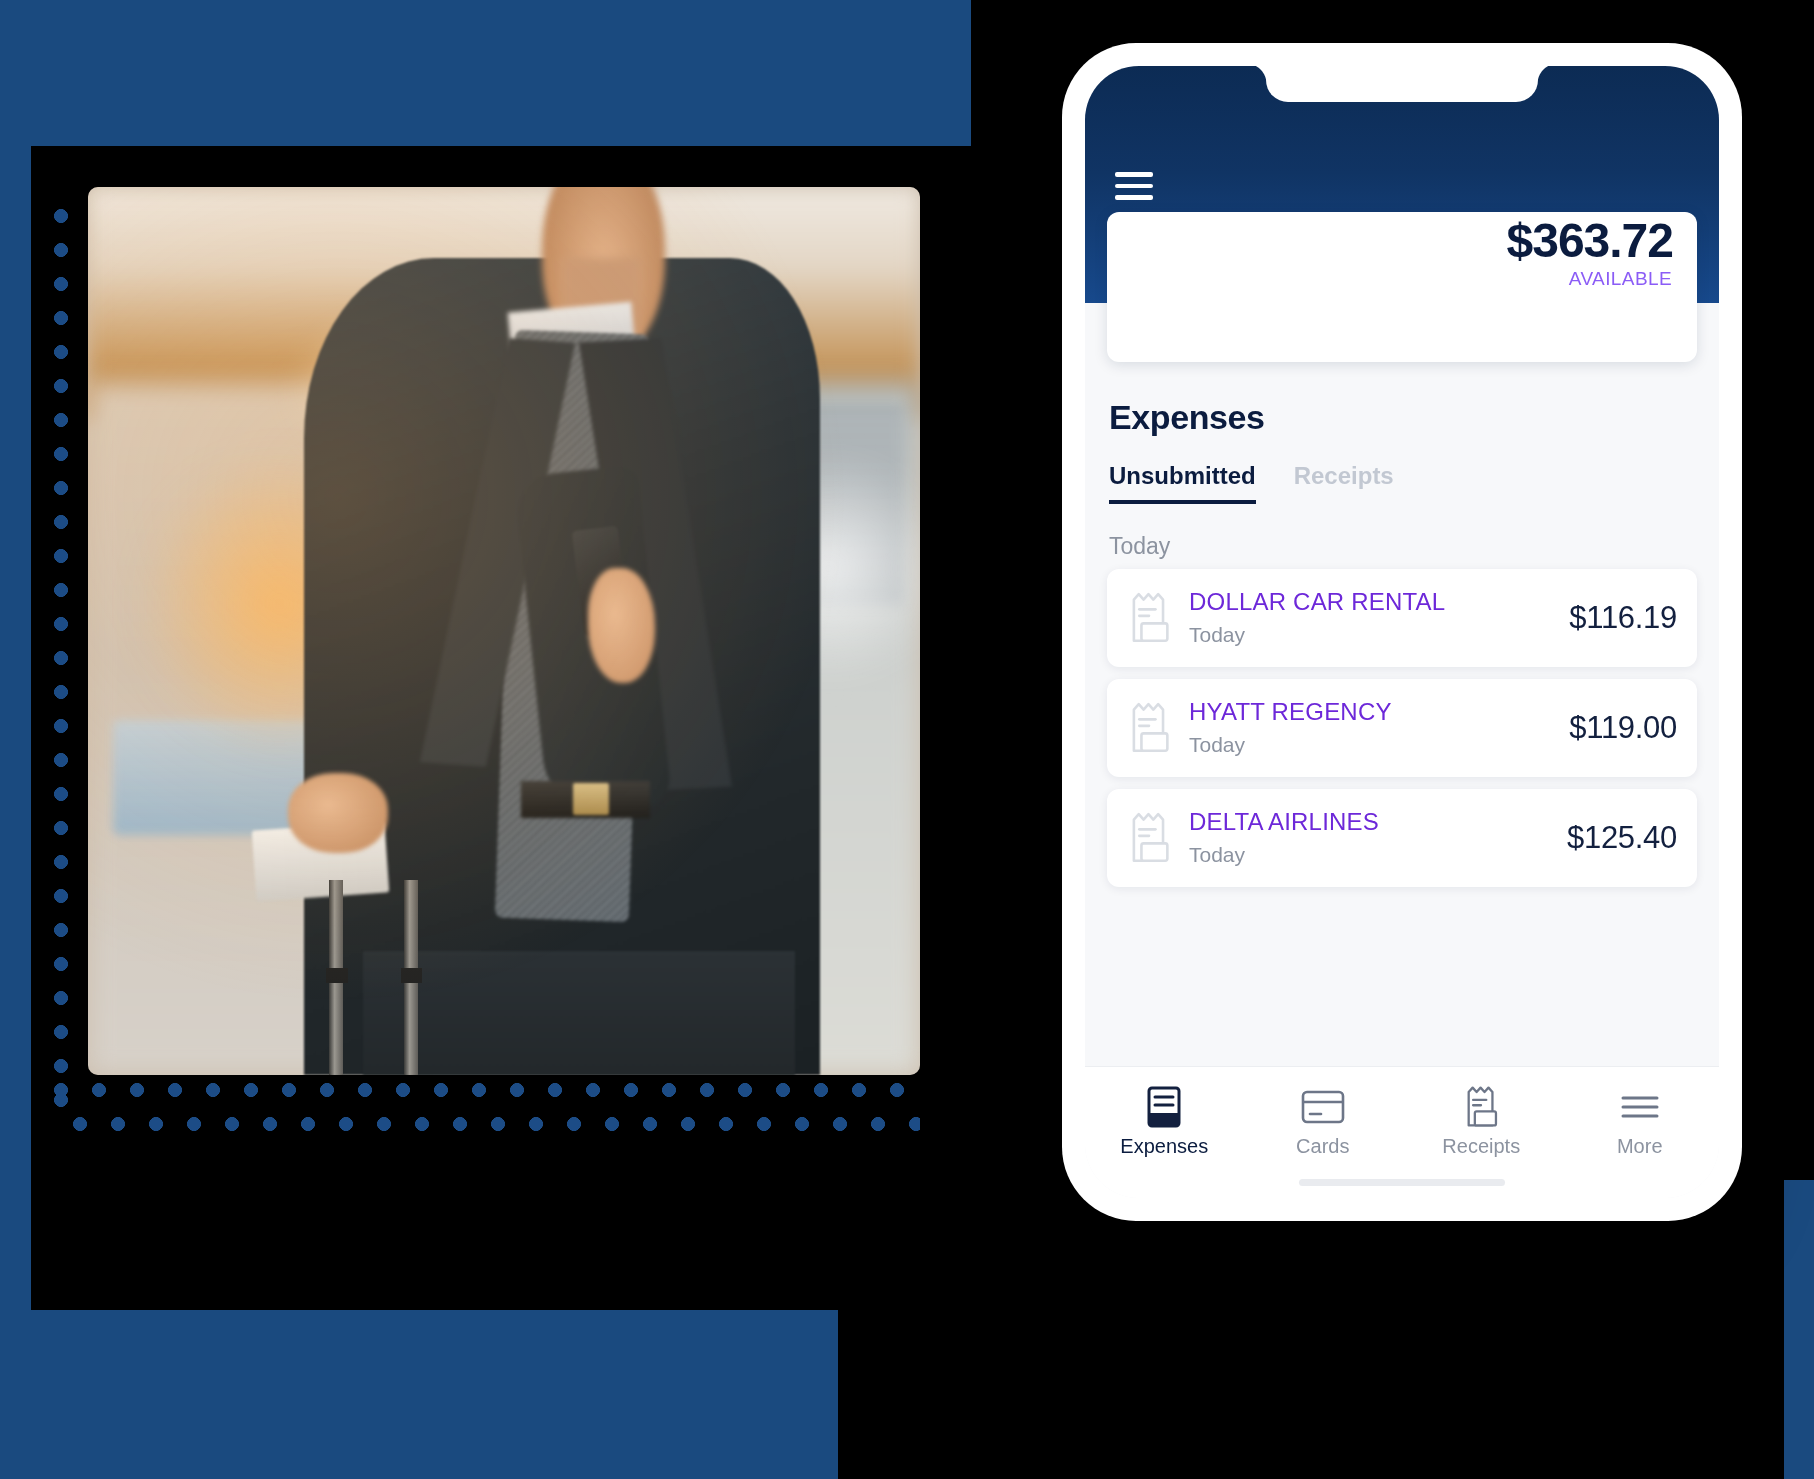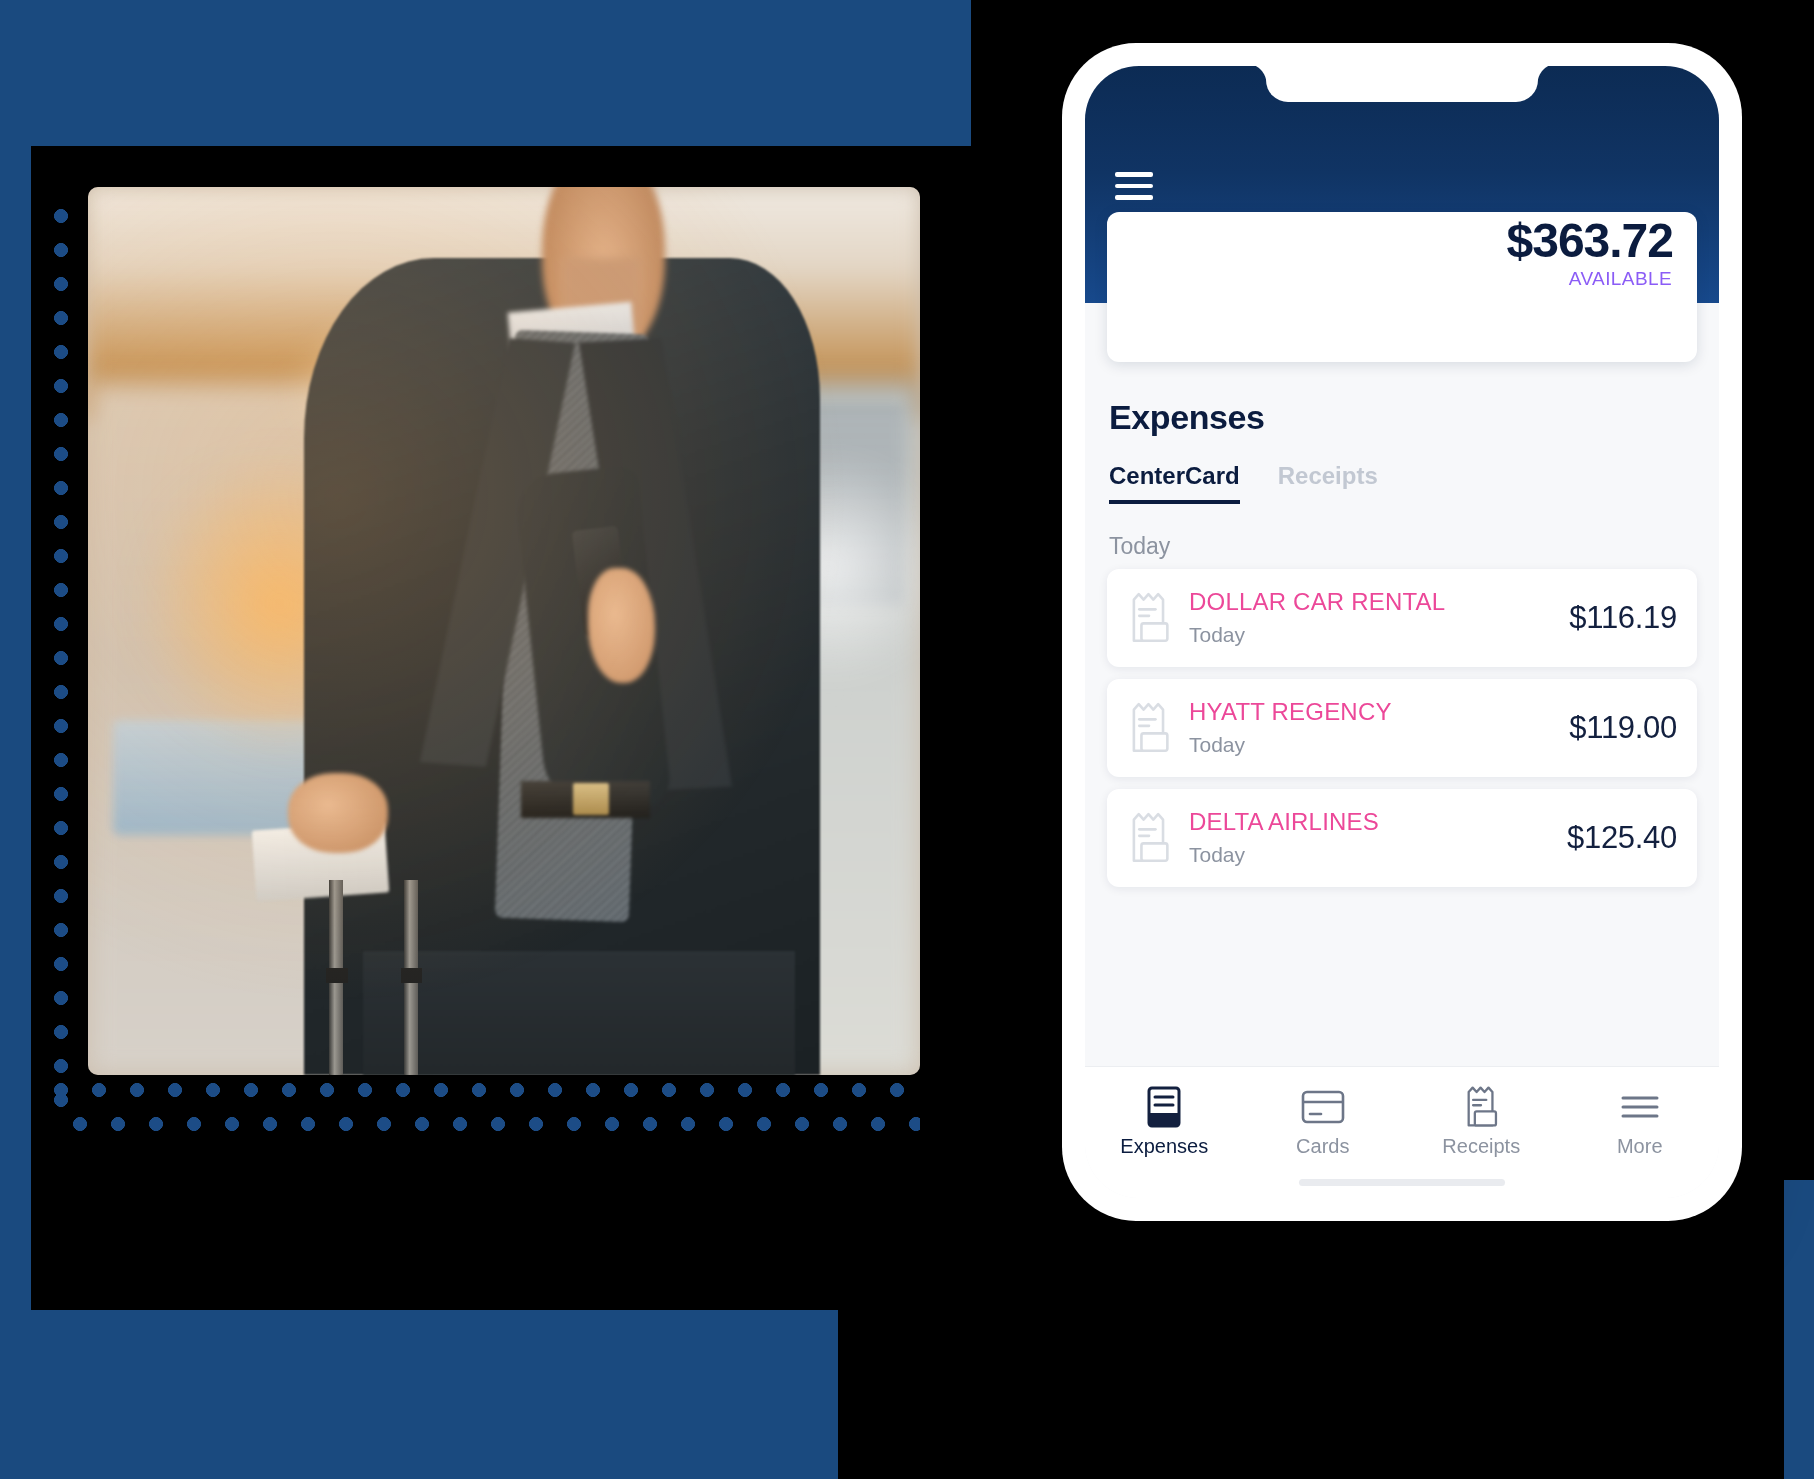--- a/index.html
+++ b/index.html
@@ -156,21 +156,21 @@
   .tab.active { color:#0b1c3f; border-bottom:4px solid #0b1c3f;}
   .daylabel { position:absolute; left:24px; top:467px; font-size:23px; color:#8c93a0;}
 
   .exp-list { position:absolute; left:22px; top:503px; width:590px;}
   .exp-row {
     background:#fff; border-radius:12px; box-shadow:0 2px 10px rgba(10,30,60,.08);
     height:98px; margin-bottom:12px; display:flex; align-items:center; padding:0 20px; cursor:pointer;
   }
   .rcpt-icon { width:44px; height:54px; flex:0 0 auto; margin-right:18px;}
   .exp-mid { flex:1 1 auto; }
-  .exp-name { font-size:24px; color:#ec4899; letter-spacing:.2px; line-height:1.1;}
+  .exp-name { font-size:24px; color:#6d28d9; letter-spacing:.2px; line-height:1.1;}
   .exp-sub { font-size:21px; color:#8c93a0; margin-top:7px;}
   .exp-amt { font-size:31px; color:#13203f; letter-spacing:-.3px; white-space:nowrap;}
 
   .tabbar {
     position:absolute; left:0; bottom:0; width:100%; height:132px; background:#fff;
     border-top:1px solid #eceef1; display:flex; align-items:flex-start; padding-top:18px;
   }
   .tabitem { flex:1 1 0; text-align:center; cursor:pointer;}
   .tabitem .tb-ico { height:44px; display:flex; align-items:center; justify-content:center;}
   .tabitem .tb-lbl { font-size:20px; color:#8c93a0; margin-top:6px;}
@@ -239,21 +239,21 @@
       </div>
 
       <div class="card">
         <div class="amount">$363.72</div>
         <div class="avail">AVAILABLE</div>
       </div>
 
       <div class="section-title">Expenses</div>
 
       <div class="tabs">
-        <div class="tab active">CenterCard</div>
+        <div class="tab active">Unsubmitted</div>
         <div class="tab">Receipts</div>
       </div>
 
       <div class="daylabel">Today</div>
 
       <div class="exp-list">
 
         <div class="exp-row">
           <svg class="rcpt-icon" viewBox="0 0 40 50">
             <path d="M6 8 l4.5-5 4.5 5 4.5-5 4.5 5 4.5-5 4.5 5 V46 H6 Z" fill="none" stroke="#d9dde3" stroke-width="2.4" stroke-linejoin="round"></path>

